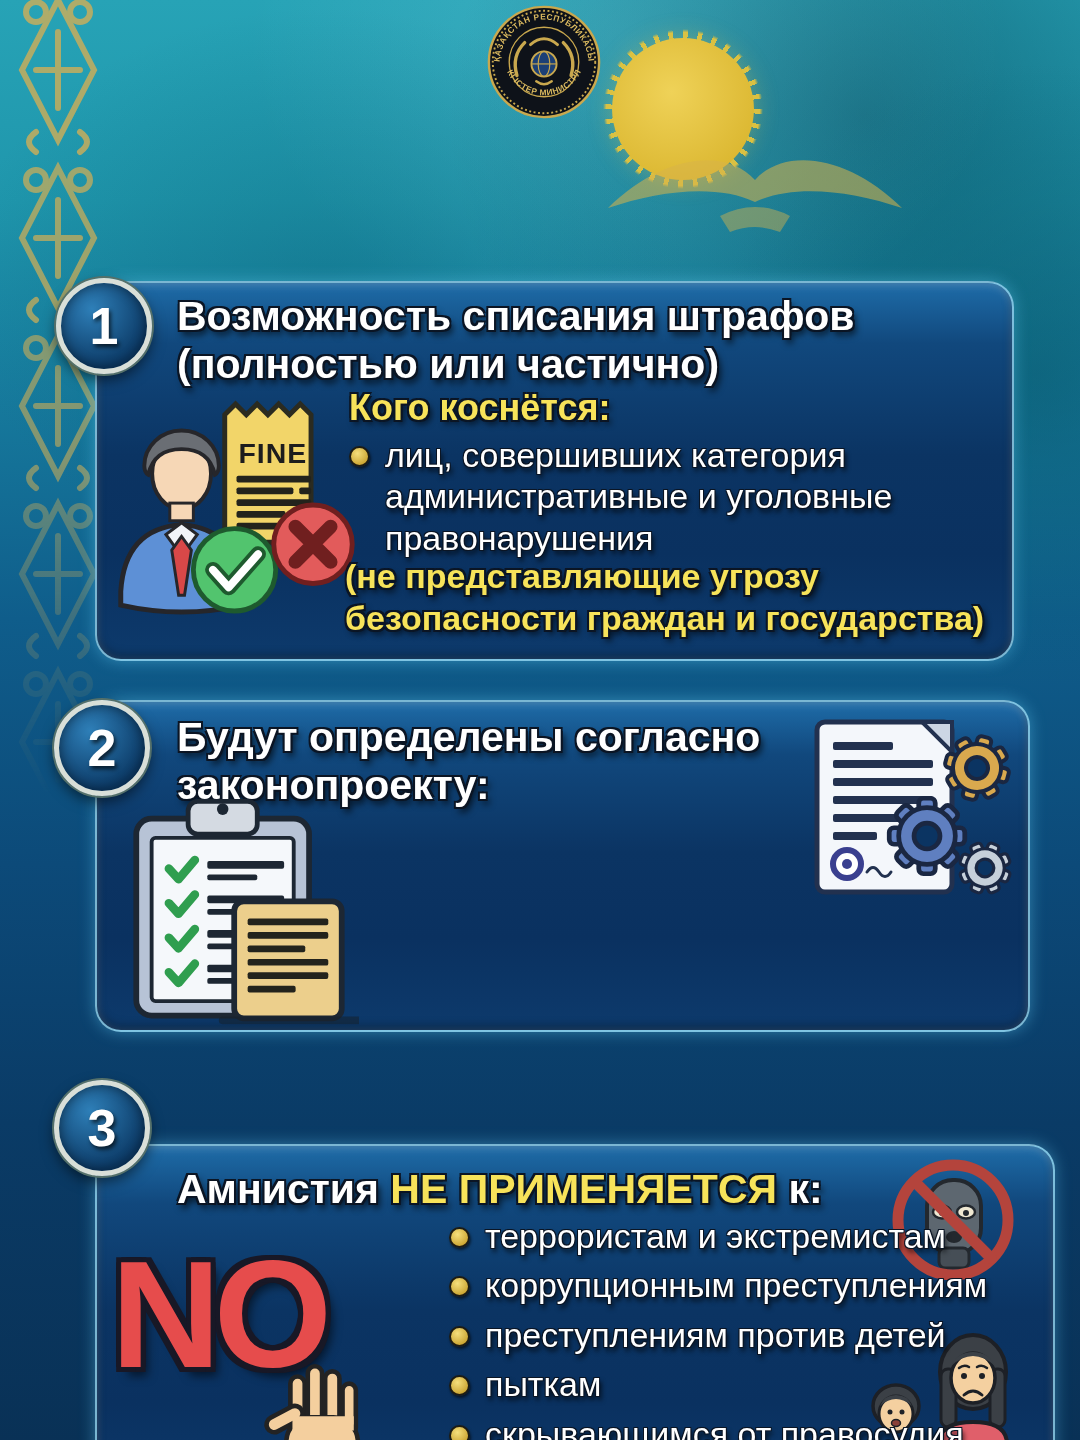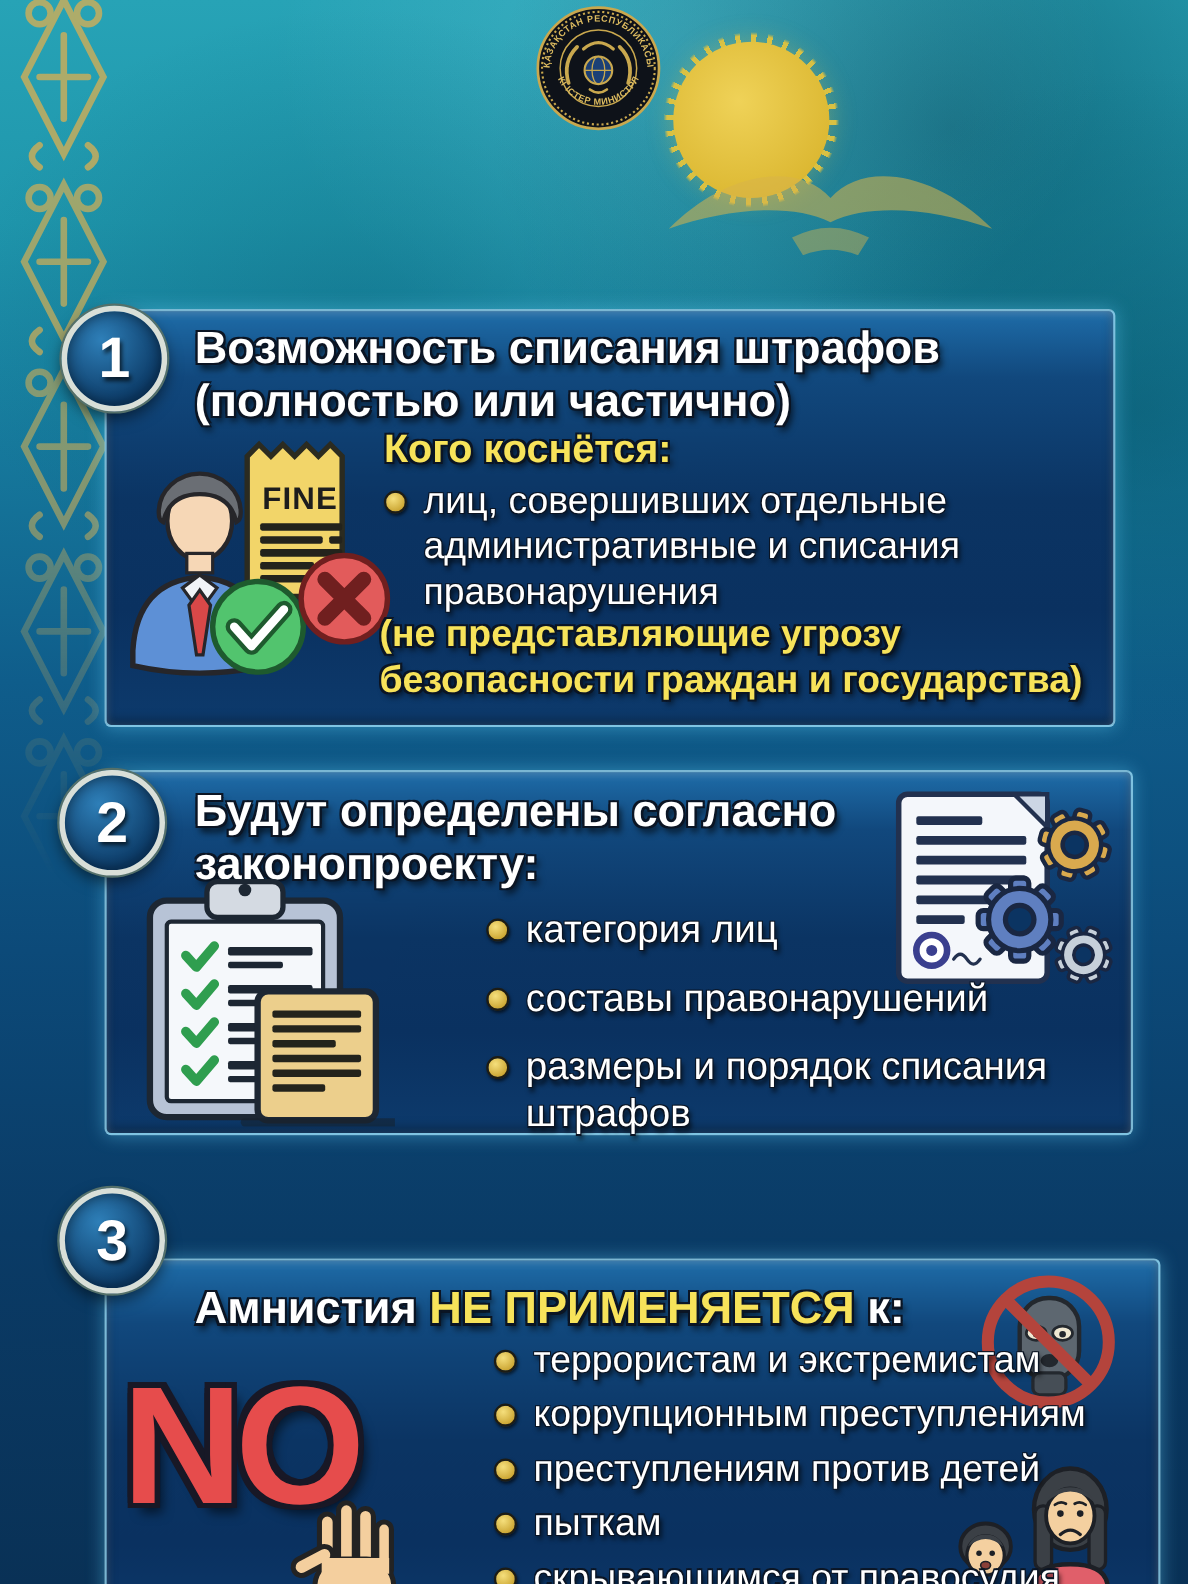--- a/index.html
+++ b/index.html
@@ -43,21 +43,21 @@
     color:#fff; font-size:48px; font-weight:800; line-height:1.1; letter-spacing:0;
     text-shadow:
       -3px -3px 0 #10141c, 3px -3px 0 #10141c, -3px 3px 0 #10141c, 3px 3px 0 #10141c,
       -3px 0 0 #10141c, 3px 0 0 #10141c, 0 -3px 0 #10141c, 0 3px 0 #10141c,
       6px 9px 12px rgba(0,0,0,.55);
     margin:0;
   }
 
   
   .card {
-    position:absolute; left:95px; width:915px; border-radius:6px;
+    position:absolute; left:95px; width:915px; border-radius:26px;
     background:linear-gradient(180deg,#1e6ca8 0%,#11487d 16%,#0b3463 46%,#0a3160 72%,#0d3a6c 100%);
     border:2px solid rgba(160,225,245,.75);
     box-shadow:0 0 16px rgba(95,200,240,.45), inset 0 2px 8px rgba(255,255,255,.22), inset 0 -4px 10px rgba(0,0,0,.35);
   }
   .card-1 { top:281px; height:376px; }
   .card-2 { top:700px; height:328px;padding-left:16px; }
   .card-3 { top:1144px; height:357px;padding-left:41px; }
 
   .badge {
     position:absolute; width:86px; height:86px; border-radius:50%;
@@ -221,21 +221,21 @@
       <path d="M106,188 l16,18 l30,-34" fill="none" stroke="#ffffff" stroke-width="8" stroke-linecap="round" stroke-linejoin="round"></path>
       <circle cx="208" cy="162" r="40" fill="#e25b5b" stroke="#701f1f" stroke-width="5"></circle>
       <path d="M190,144 l36,36 M226,144 l-36,36" stroke="#701f1f" stroke-width="14" stroke-linecap="round"></path>
     </svg>
 
     <div class="subheading">Кого коснётся:</div>
 
     <ul class="blist list-1">
       <li>
         <span class="dot"></span>
-        <span class="btext">лиц, совершивших отдельные административные и списания правонарушения</span>
+        <span class="btext">лиц, совершивших категория административные и уголовные правонарушения</span>
       </li>
     </ul>
 
     <div class="note">
       <span>(не представляющие угрозу</span><br>
       <span>безопасности граждан и государства)</span>
     </div>
   </section>
   <div class="badge badge-1">
     <span>1</span>
@@ -299,34 +299,20 @@
         <rect x="24" y="116" width="44" height="8" rx="2"></rect>
       </g>
       <circle cx="38" cy="148" r="14" fill="#ffffff" stroke="#3a3f8f" stroke-width="6"></circle>
       <circle cx="38" cy="148" r="5" fill="#3a3f8f"></circle>
       <path d="M58,156 q6,-9 12,0 t12,0" fill="none" stroke="#22314f" stroke-width="3" stroke-linecap="round"></path>
       <use href="#gear-shape" transform="translate(168,52) rotate(15)" fill="#d9a94e"></use>
       <use href="#gear-shape" transform="translate(118,120) scale(1.18)" fill="#5f7fc0"></use>
       <use href="#gear-shape" transform="translate(176,152) rotate(22) scale(0.8)" fill="#c6d0da"></use>
     </svg>
 
-    <ul class="blist list-2">
-      <li>
-        <span class="dot"></span>
-        <span class="btext">категория лиц</span>
-      </li>
-      <li>
-        <span class="dot"></span>
-        <span class="btext">составы правонарушений</span>
-      </li>
-      <li>
-        <span class="dot"></span>
-        <span class="btext">размеры и порядок списания штрафов</span>
-      </li>
-    </ul>
   </section>
   <div class="badge badge-2">
     <span>2</span>
   </div>
 
   <section class="card card-3">
     <h2 class="card-title t3">
       <span>Амнистия </span><span class="hl">НЕ ПРИМЕНЯЕТСЯ</span><span> к:</span>
     </h2>
 

